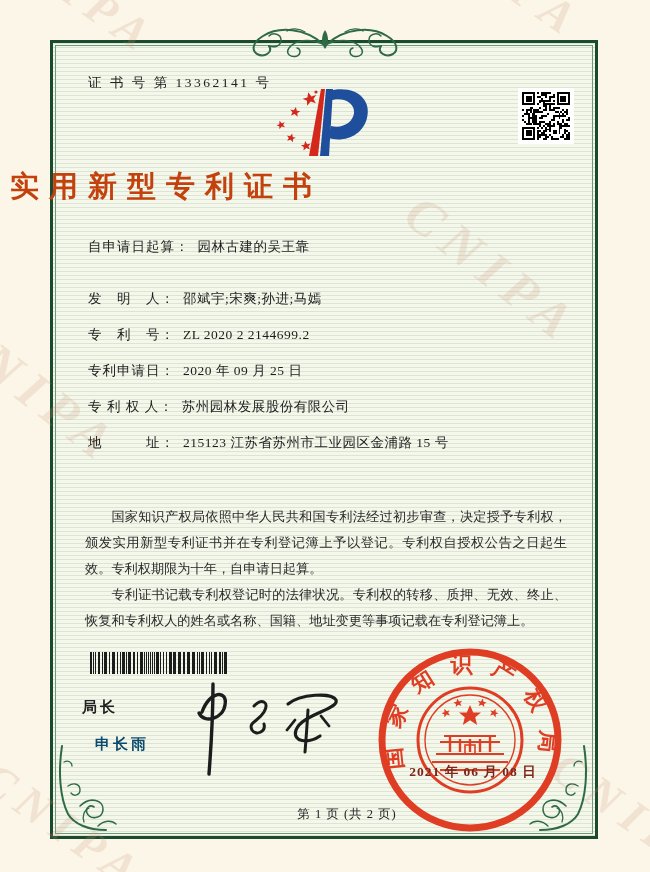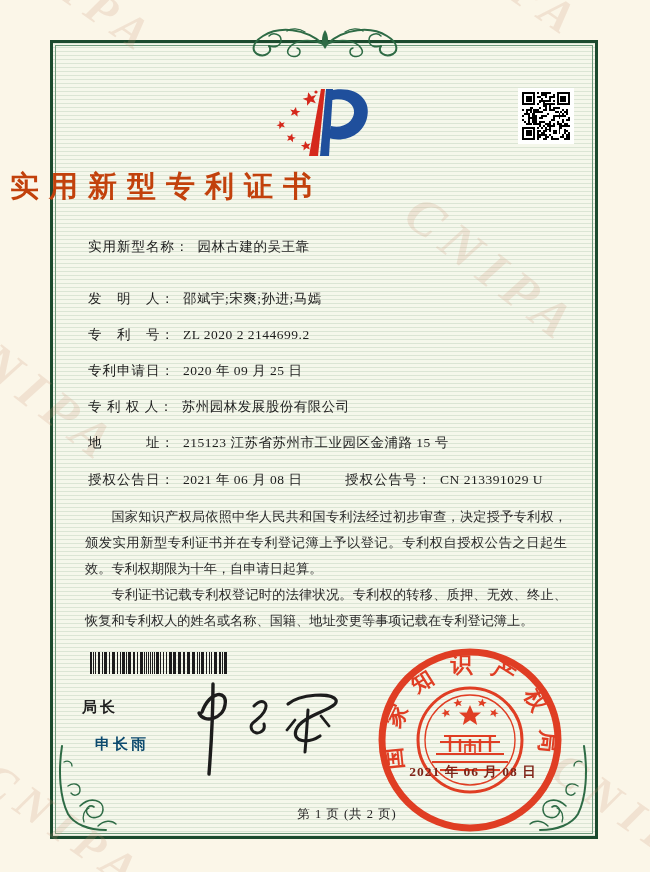--- a/index.html
+++ b/index.html
@@ -129,20 +129,21 @@
     <g transform="translate(70,0) scale(-1,1)" stroke="#2e6b45" fill="none" stroke-width="2" stroke-linecap="round">
       <path d="M8,4 C4,30 6,56 14,72 C20,82 34,88 52,88"></path>
       <path d="M26,64 C36,54 50,58 49,68 C48,77 36,78 33,71 C31,66 36,62 40,65" stroke-width="1.6"></path>
       <path d="M14,44 C20,40 26,42 26,48 C26,53 20,55 17,51" stroke-width="1.4"></path>
       <path d="M44,84 C50,78 58,78 62,82" stroke-width="1.4"></path>
       <path d="M10,20 C14,18 18,20 18,24" stroke-width="1.3"></path>
       <path d="M30,80 C28,74 30,68 35,66" stroke-width="1.3"></path>
     </g>
   </svg>
 
+  <div class="cert-no">证 书 号 第 13362141 号</div>
 
   <svg class="logo" width="110" height="80" viewBox="0 0 110 80">
     <defs>
       <path id="star" d="M0,-1 L0.294,-0.309 1,-0.309 0.476,0.118 0.647,0.809 0,0.382 -0.647,0.809 -0.476,0.118 -1,-0.309 -0.294,-0.309 Z"></path>
     </defs>
     <path d="M60,7 C88,0 104,16 99,34 C95,51 77,59 60,54 L63,42 C75,45 85,38 86,29 C87,19 75,12 61,17 Z" fill="#1f4f9c"></path>
     <polygon points="58,5 65,5 61,72 52,72" fill="#1f4f9c"></polygon>
     <polygon points="53,5 57,5 50,72 41,72" fill="#d5281c"></polygon>
     <g fill="#d5281c">
       <use href="#star" transform="translate(42,15) scale(7) rotate(-15)"></use>
@@ -375,42 +376,36 @@
       <rect x="21" y="3" width="5" height="5" fill="#fff"></rect>
       <rect x="22" y="4" width="3" height="3" fill="#000"></rect>
       <rect x="2" y="20" width="7" height="7" fill="#000"></rect>
       <rect x="3" y="21" width="5" height="5" fill="#fff"></rect>
       <rect x="4" y="22" width="3" height="3" fill="#000"></rect>
     </svg>
 
   <div class="title">实用新型专利证书</div>
 
   <div class="field-row" style="top:238px">
-    <span class="field-label">实用新型名称：</span><span class="field-value">园林古建的吴王靠</span>
+    <span class="field-label">自申请日起算：</span><span class="field-value">园林古建的吴王靠</span>
   </div>
   <div class="field-row" style="top:290px">
     <span class="field-label">发　明　人：</span><span class="field-value">邵斌宇;宋爽;孙进;马嫣</span>
   </div>
   <div class="field-row" style="top:326px">
     <span class="field-label">专　利　号：</span><span class="field-value">ZL 2020 2 2144699.2</span>
   </div>
   <div class="field-row" style="top:362px">
     <span class="field-label">专利申请日：</span><span class="field-value">2020 年 09 月 25 日</span>
   </div>
   <div class="field-row" style="top:398px">
     <span class="field-label">专 利 权 人：</span><span class="field-value">苏州园林发展股份有限公司</span>
   </div>
   <div class="field-row" style="top:434px">
     <span class="field-label">地　　　址：</span><span class="field-value">215123 江苏省苏州市工业园区金浦路 15 号</span>
-  </div>
-  <div class="field-row" style="top:471px">
-    <span class="field-label">授权公告日：</span><span class="field-value">2021 年 06 月 08 日</span>
-    <span class="field-pair2">
-      <span class="field-label">授权公告号：</span><span class="field-value">CN 213391029 U</span>
-    </span>
   </div>
 
   <div class="paras">
     <p>国家知识产权局依照中华人民共和国专利法经过初步审查，决定授予专利权，颁发实用新型专利证书并在专利登记簿上予以登记。专利权自授权公告之日起生效。专利权期限为十年，自申请日起算。</p>
     <p>专利证书记载专利权登记时的法律状况。专利权的转移、质押、无效、终止、恢复和专利权人的姓名或名称、国籍、地址变更等事项记载在专利登记簿上。</p>
   </div>
 
   <div class="barcode" id="barcode">
       <span style="width:2px;margin-right:1px"></span>
       <span style="width:1px;margin-right:1px"></span>

